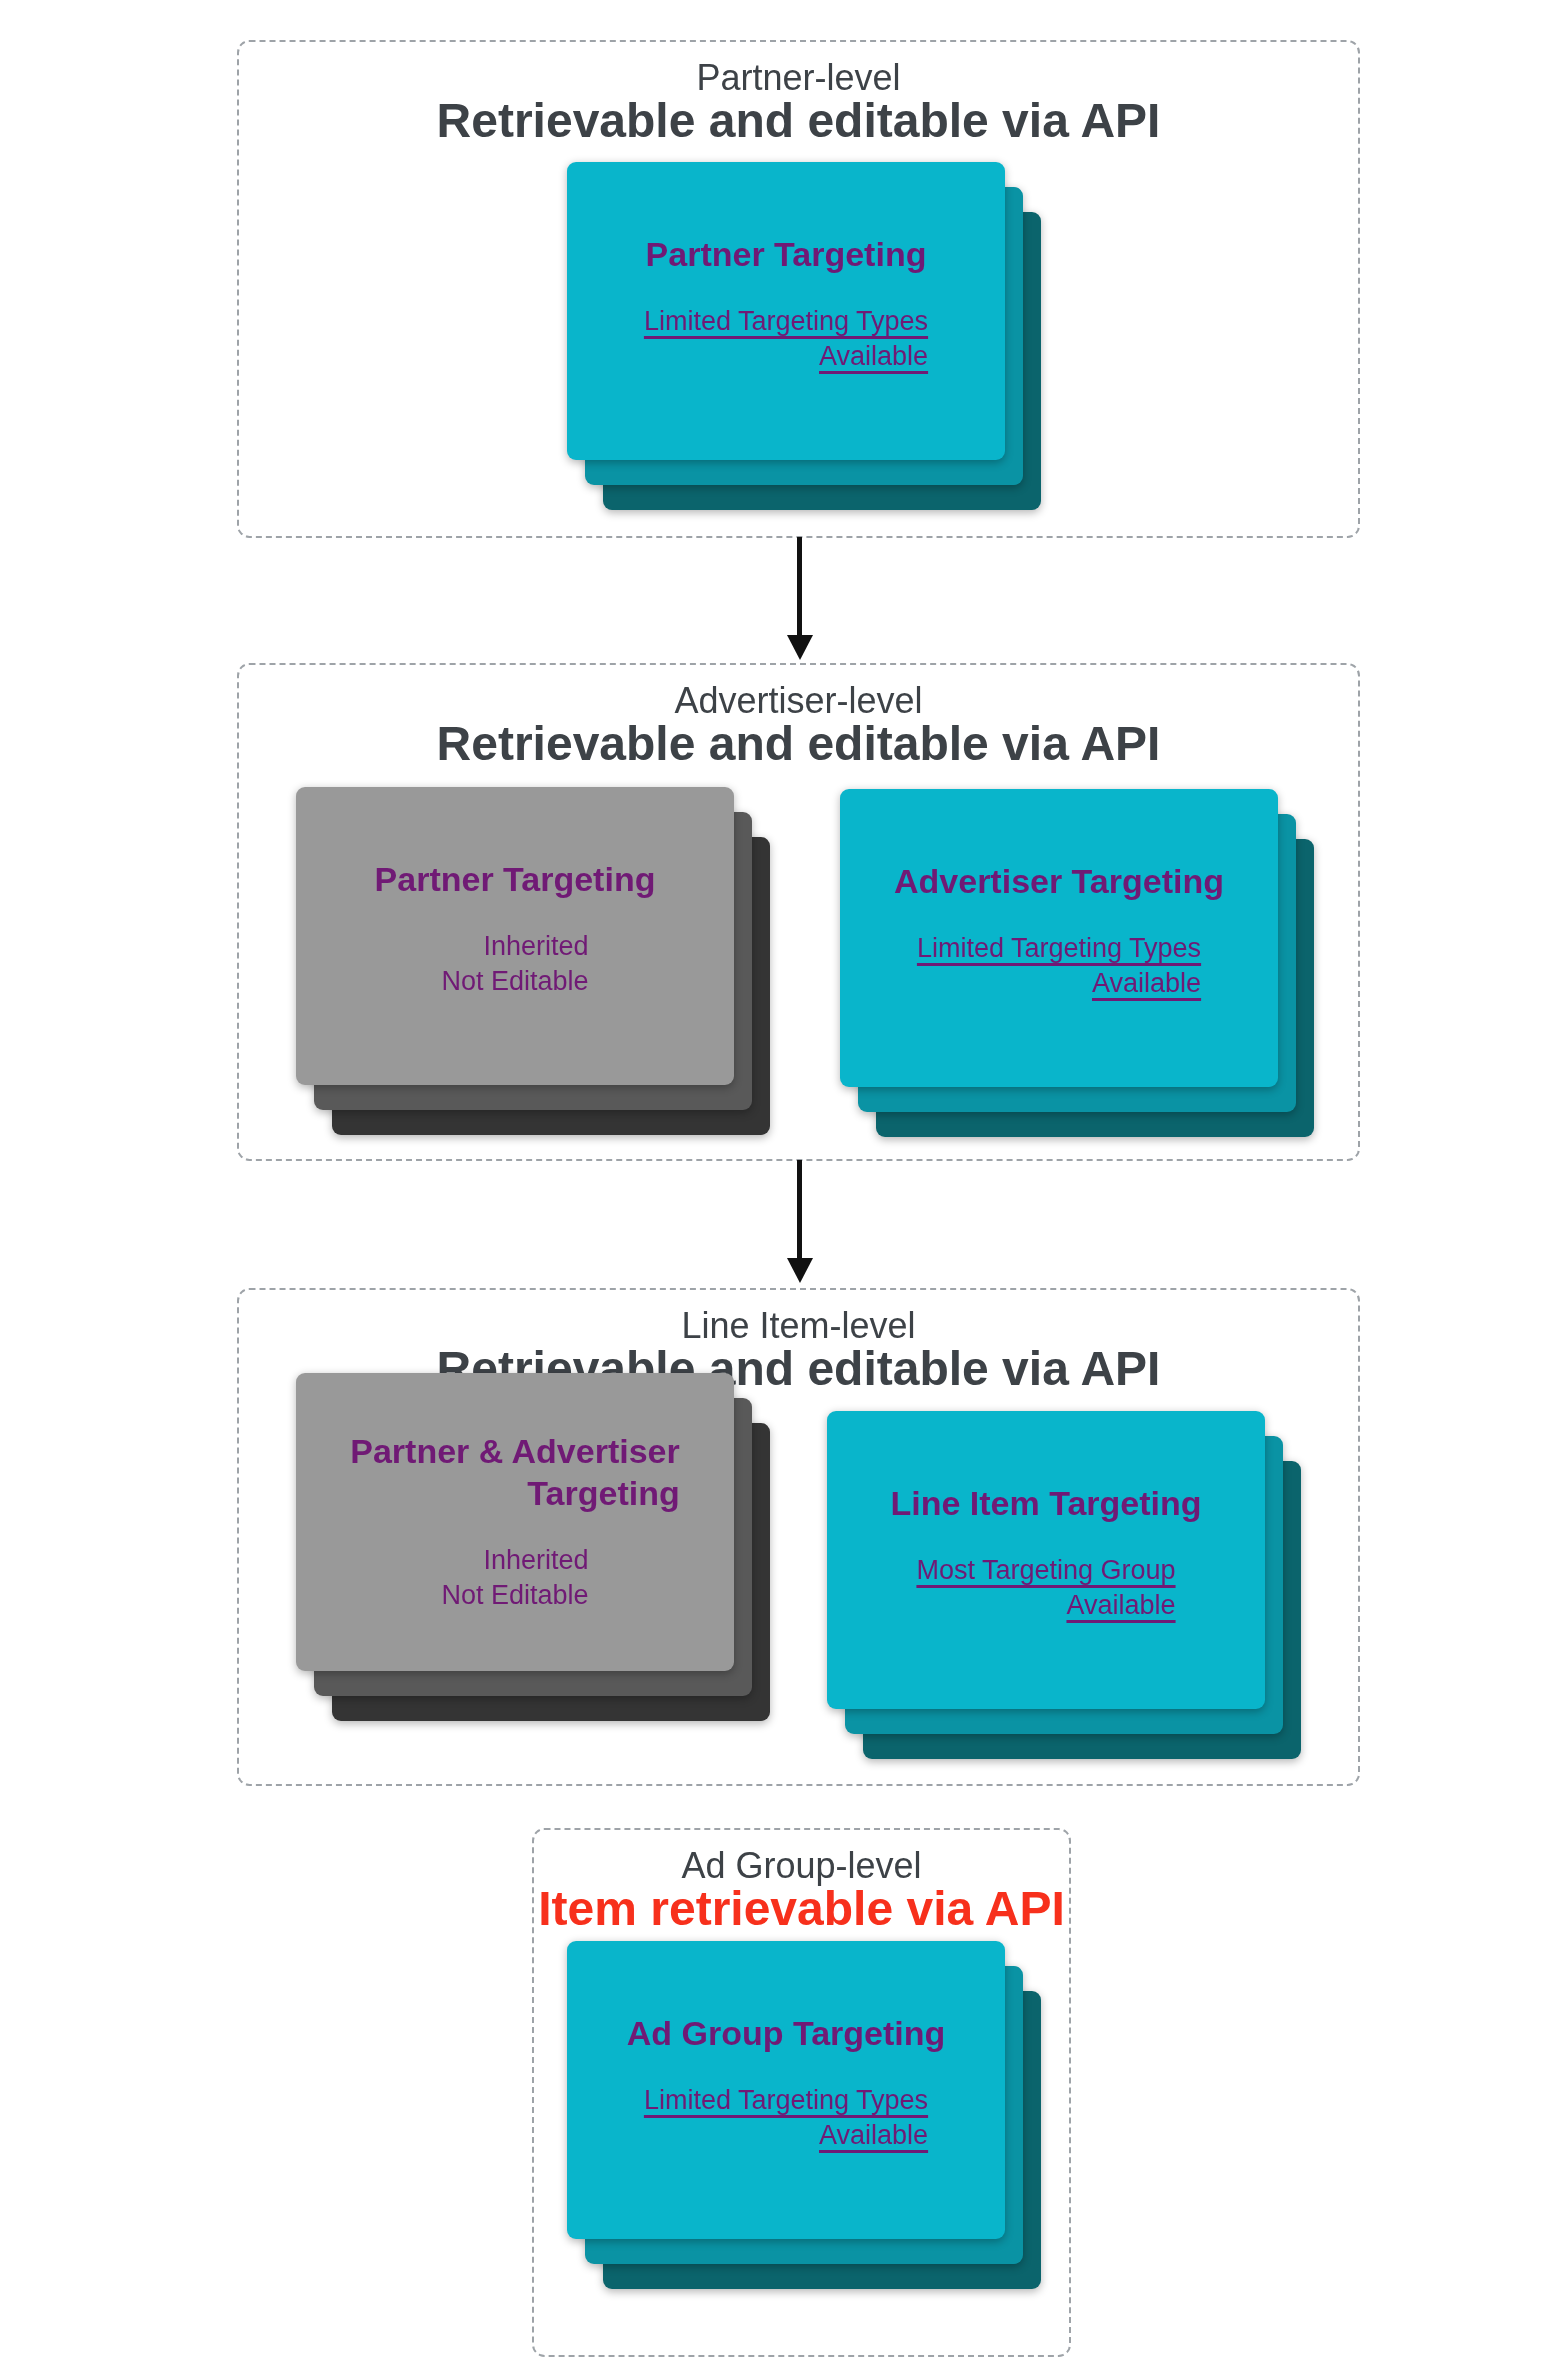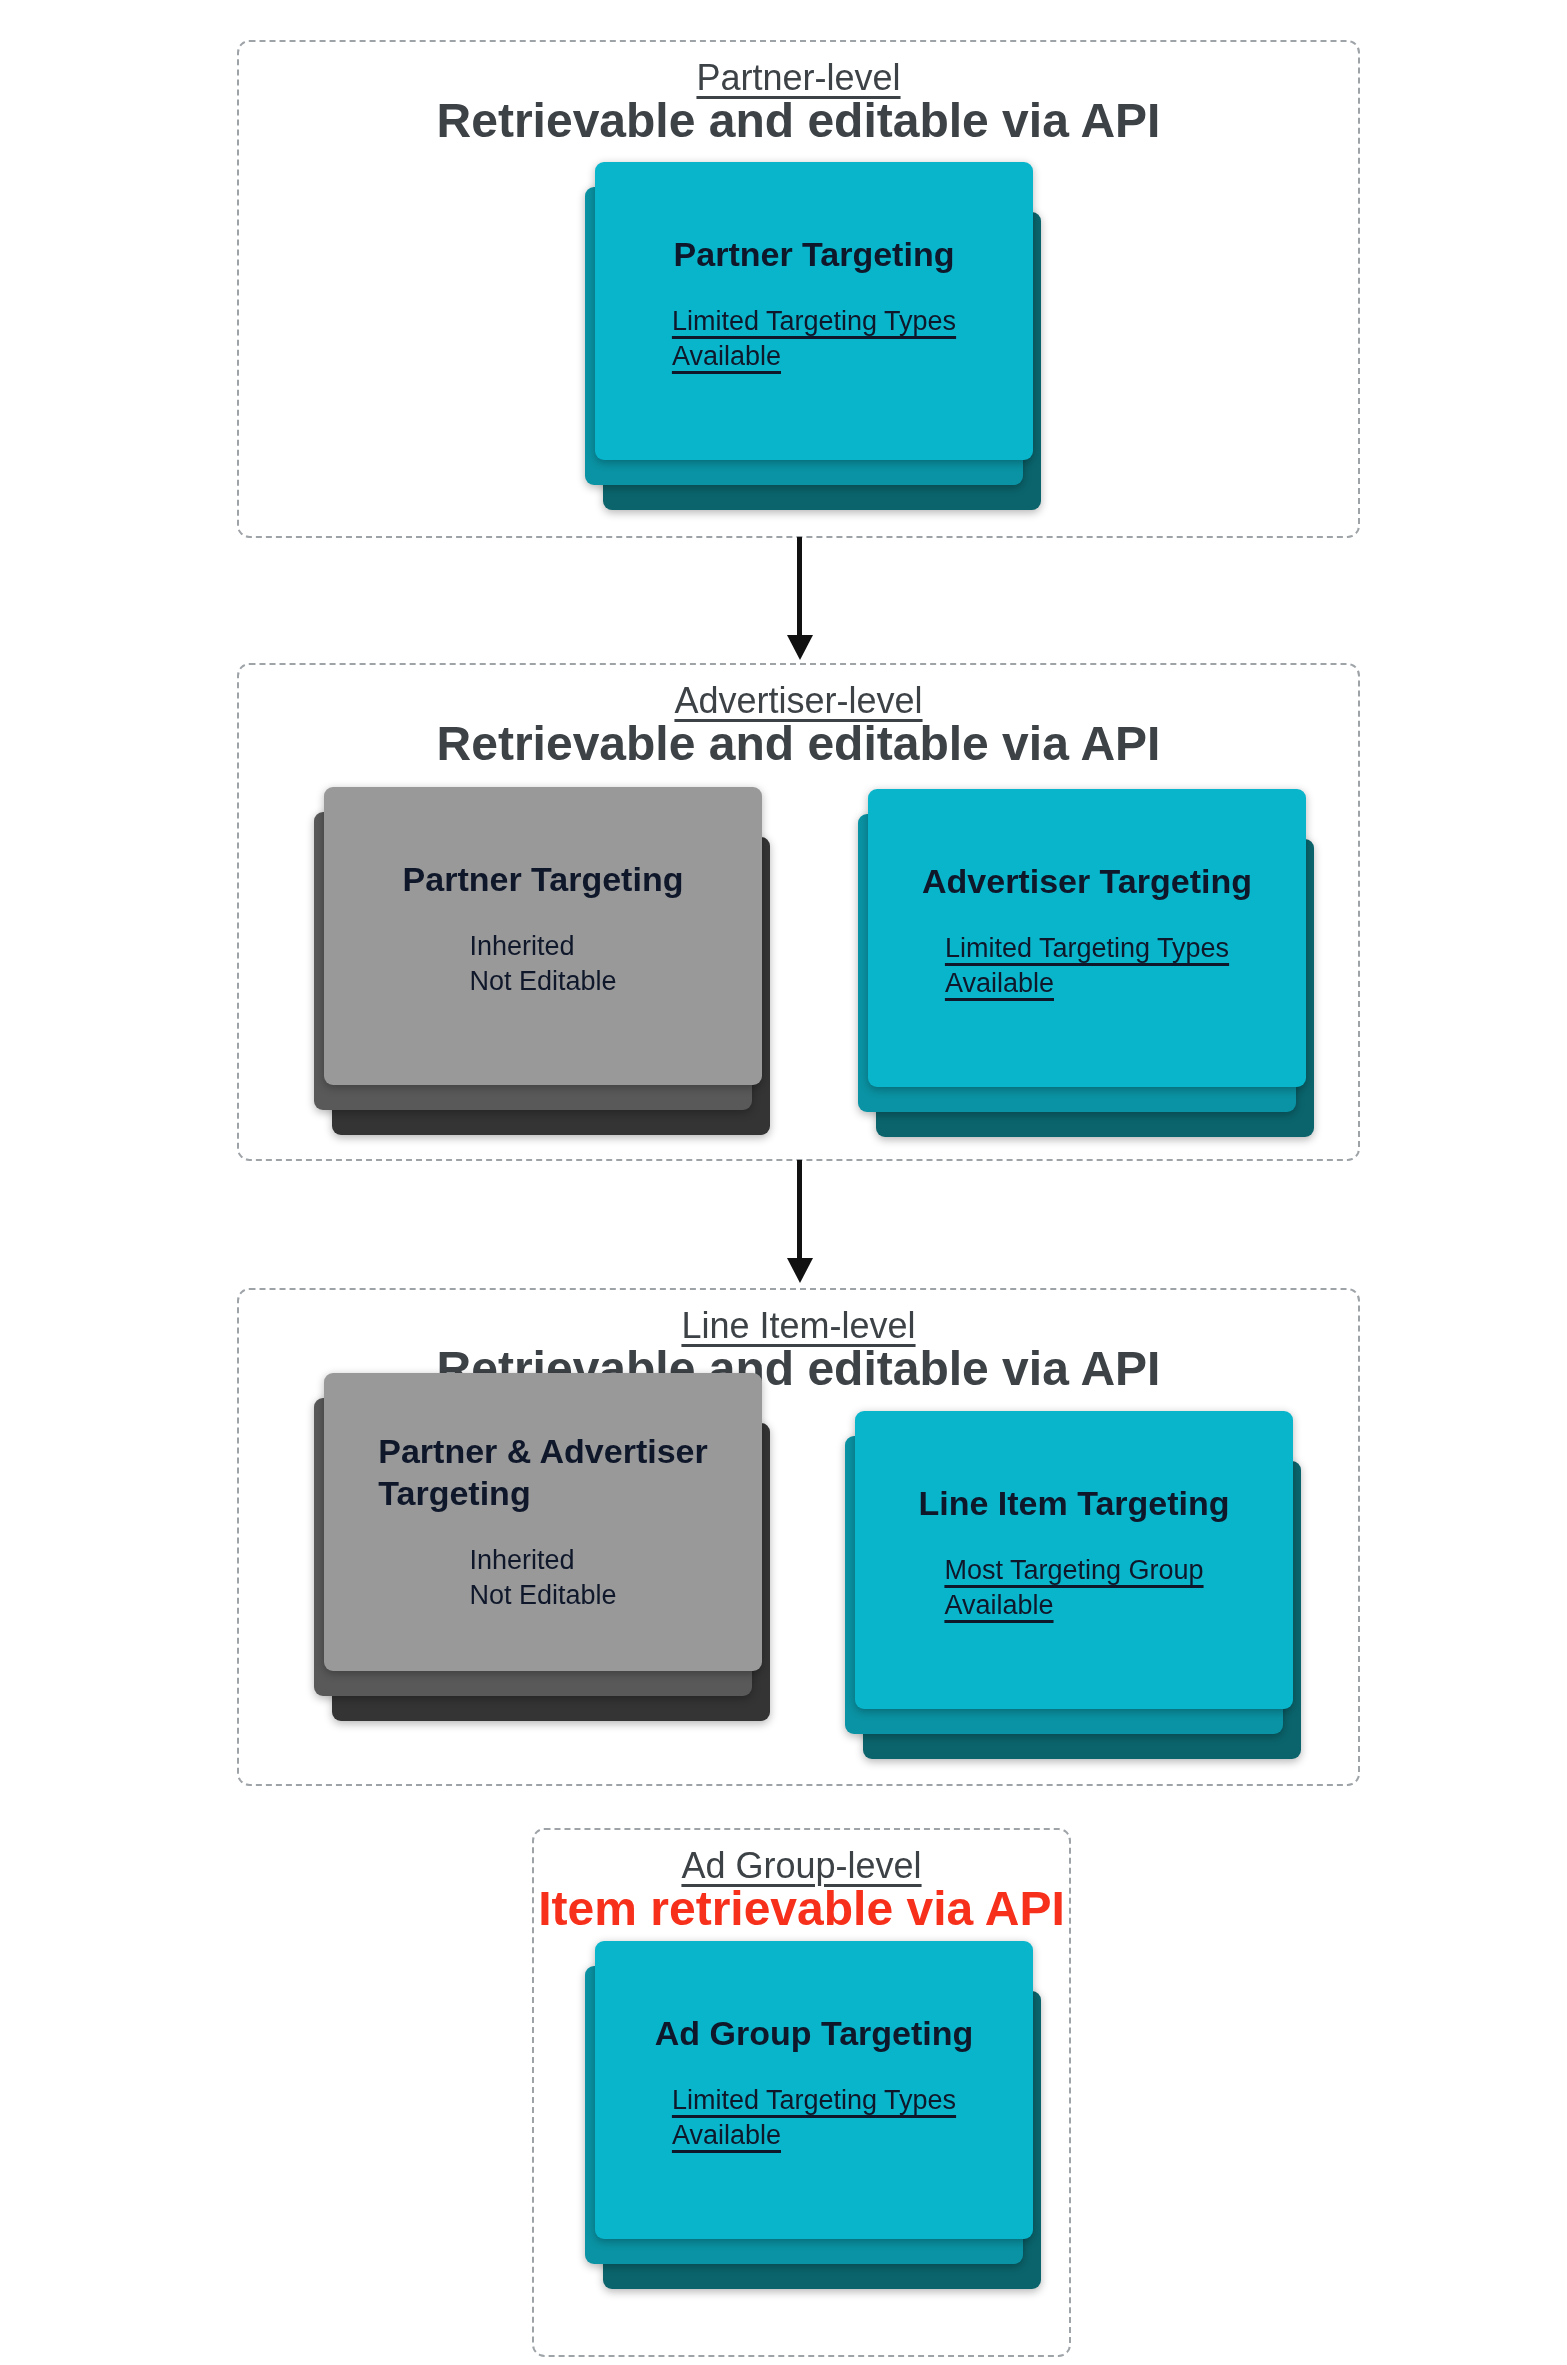--- a/index.html
+++ b/index.html
@@ -12,35 +12,35 @@
     border-radius:12.5px;box-sizing:border-box;background:transparent;
   }
   #sec-partner   {left:237px;top:40px;  width:1123px;height:498px;}
   #sec-advertiser{left:237px;top:663px; width:1123px;height:498px;}
   #sec-lineitem  {left:237px;top:1288px;width:1123px;height:498px;}
   #sec-adgroup   {left:532px;top:1828px;width:539px; height:529px;}
 
   .sec-head{position:absolute;top:14.3px;left:0;right:0;text-align:center;color:var(--heading,#3D4247);}
   .sec-lvl{
     font-size:36px;font-weight:400;line-height:43px;
-    text-decoration:underline;text-decoration-thickness:2.7px;text-underline-offset:6.3px;
+    text-decoration-thickness:2.7px;text-underline-offset:6.3px;
   }
   .sec-api{font-size:48px;font-weight:700;line-height:43px;}
   .sec-api.red{color:var(--red,#F7301C);}
 
   .stack{position:absolute;width:473px;height:348px;}
   .layer{
     position:absolute;width:438px;height:298px;border-radius:9px;
     box-shadow:0 2.7px 9px rgba(0,0,0,0.28);
   }
   .layer.back {left:36px;top:50px;}
   .layer.mid  {left:18px;top:25px;}
   .layer.front{
     left:0;top:0;display:flex;flex-direction:column;align-items:center;
-    text-align:left;box-sizing:border-box;padding-top:71px;color:#0f172a;margin-left:28px;
+    text-align:right;box-sizing:border-box;padding-top:71px;color:#701a75;
   }
   .layer.front.two-line{padding-top:57px;}
   .teal .front{background:var(--teal-front,#09B5CB);}
   .teal .mid  {background:var(--teal-mid,#0A93A4);}
   .teal .back {background:var(--teal-back,#0B646C);}
   .gray .front{background:var(--gray-front,#999999);}
   .gray .mid  {background:var(--gray-mid,#595959);}
   .gray .back {background:var(--gray-back,#343434);}
 
   .card-title{font-size:34px;font-weight:700;line-height:42px;}

